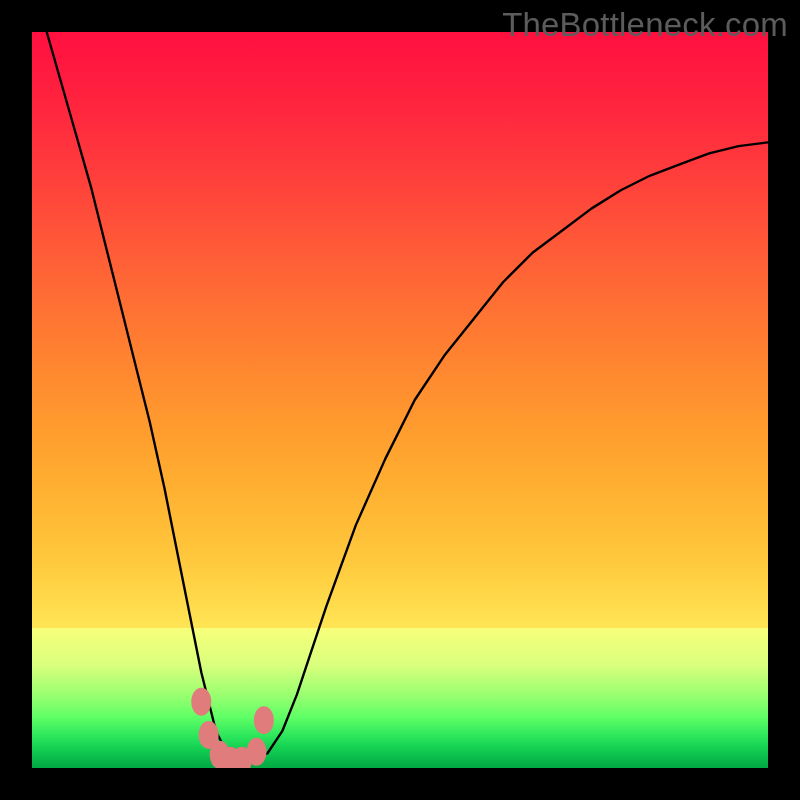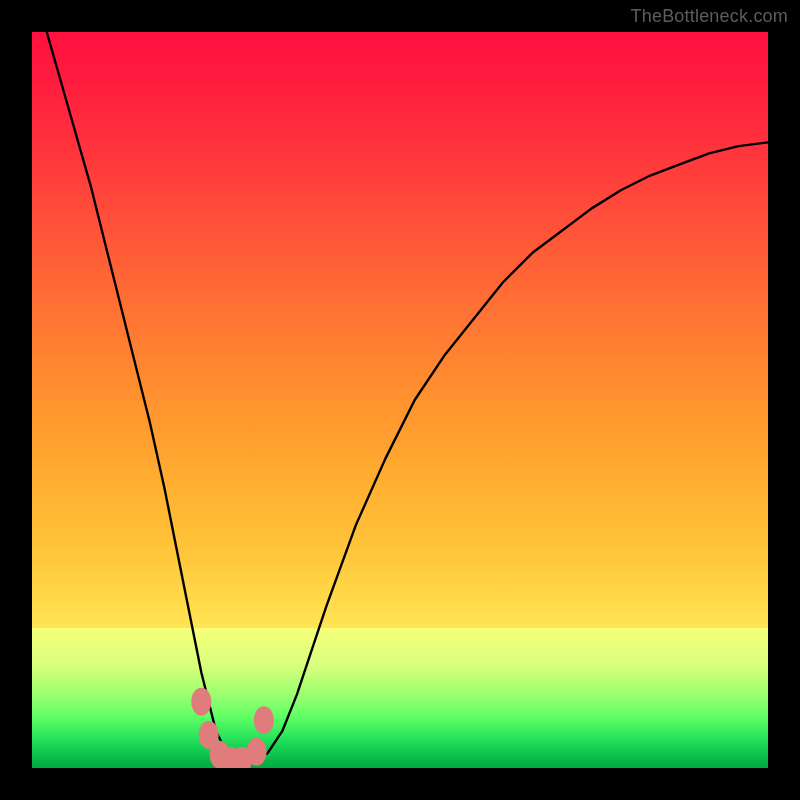--- a/index.html
+++ b/index.html
@@ -17,21 +17,21 @@
     left: 0;
     width: 800px;
     height: 800px;
     background: #000;
   }
   .watermark {
     position: absolute;
     top: 6px;
     right: 12px;
     color: #5c5c5c;
-    font-size: 18px;
+    font-size: 33px;
     font-weight: 500;
     letter-spacing: 0.2px;
     z-index: 50;
   }
   .plot-area {
     position: absolute;
     left: 32px;
     top: 32px;
     width: 736px;
     height: 736px;

